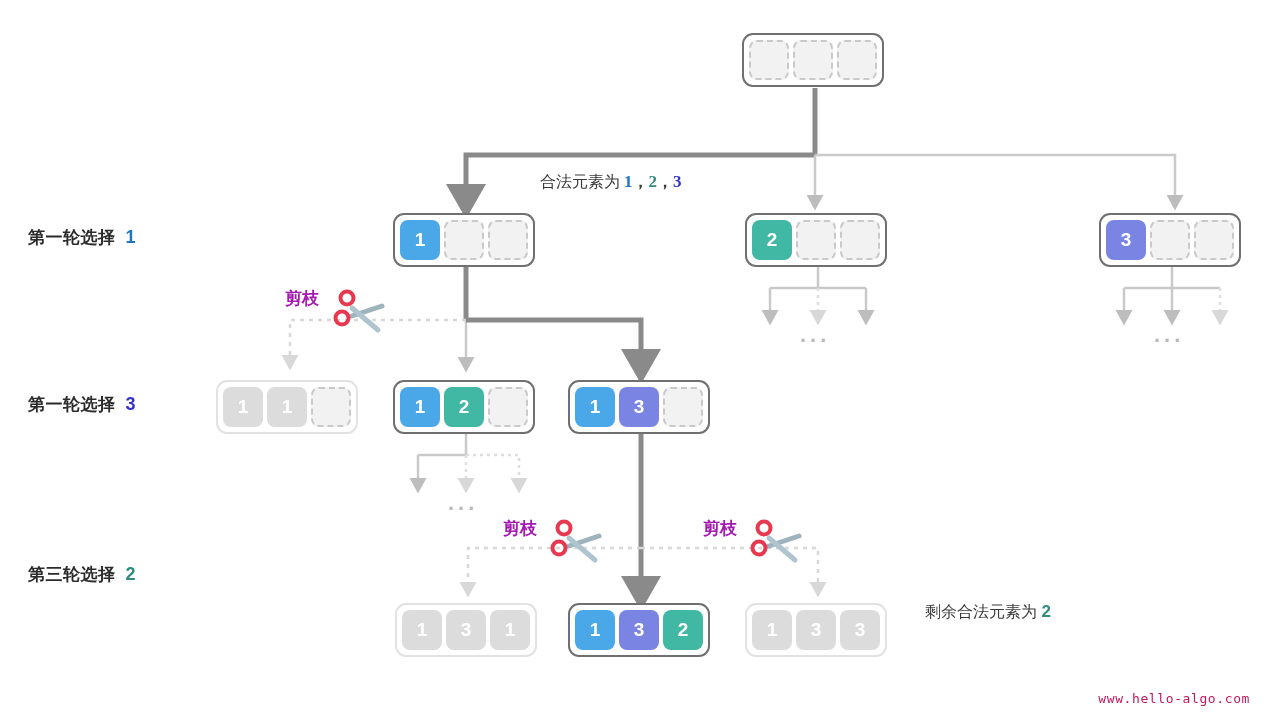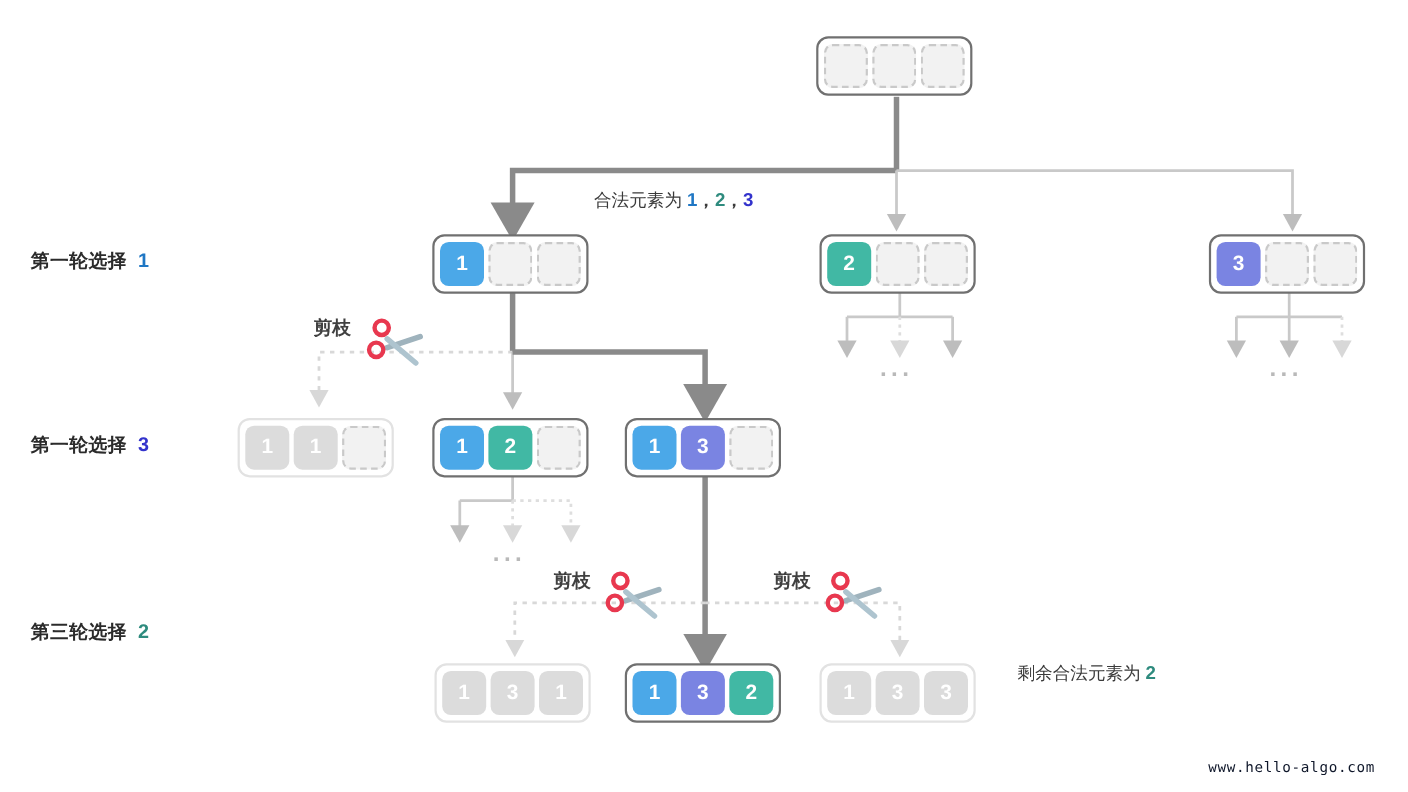--- a/index.html
+++ b/index.html
@@ -49,31 +49,31 @@
   .c3{color:#3333CC;}
 
   .note{
     position:absolute;font-size:16px;color:#3a3a3a;white-space:nowrap;
     line-height:27px;
   }
   .note .num{font-weight:700;font-size:17px;}
   .note .sep{color:#3a3a3a;font-weight:700;}
 
   .prune{
-    position:absolute;font-size:17px;font-weight:700;color:#404040;
+    position:absolute;font-size:17px;font-weight:700;color:#a21caf;
     white-space:nowrap;
   }
   .dots{
     position:absolute;font-size:22px;font-weight:700;color:#b9b9b9;
     letter-spacing:4px;white-space:nowrap;
   }
   .watermark{
     position:absolute;right:30px;bottom:14px;
     font-family:"DejaVu Sans Mono","Liberation Mono",monospace;
-    font-size:13px;color:#0f172a;letter-spacing:.6px;
+    font-size:13px;color:#be185d;letter-spacing:.6px;
   }
   .scissors{position:absolute;}
 </style>
 </head>
 <body>
 
 <div id="canvas">
 
   <svg class="edges" viewBox="0 0 1280 720">
     <defs>
@@ -154,21 +154,21 @@
   <div class="rowlabel" style="left:28px;top:226px;text-align:center;">
     <span>第一轮选择</span><span class="num c1">1</span>
   </div>
   <div class="rowlabel" style="left:28px;top:393px;">
     <span>第一轮选择</span><span class="num c3">3</span>
   </div>
   <div class="rowlabel" style="left:28px;top:563px;">
     <span>第三轮选择</span><span class="num c2">2</span>
   </div>
 
-  <div class="note" style="left:540px;top:168px;">
+  <div class="note" style="left:540px;top:168px;font-family:Liberation Serif, serif;">
     <span>合法元素为</span>
     <span class="num c1">1</span><span class="sep">，</span><span class="num c2">2</span><span class="sep">，</span><span class="num c3">3</span>
   </div>
 
 
   <div class="note" style="left:925px;top:598px;">
     <div>
       <span>剩余合法元素为</span>
       <span class="num c2">2</span>
     </div>

